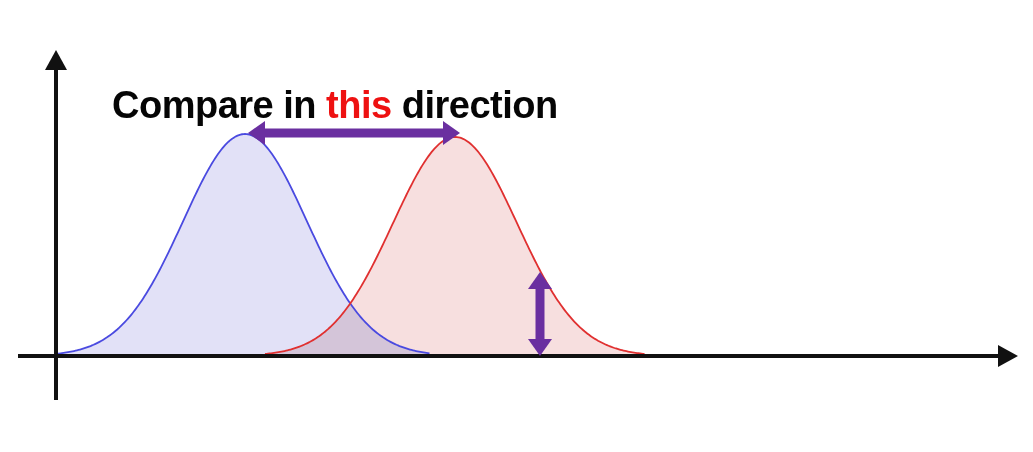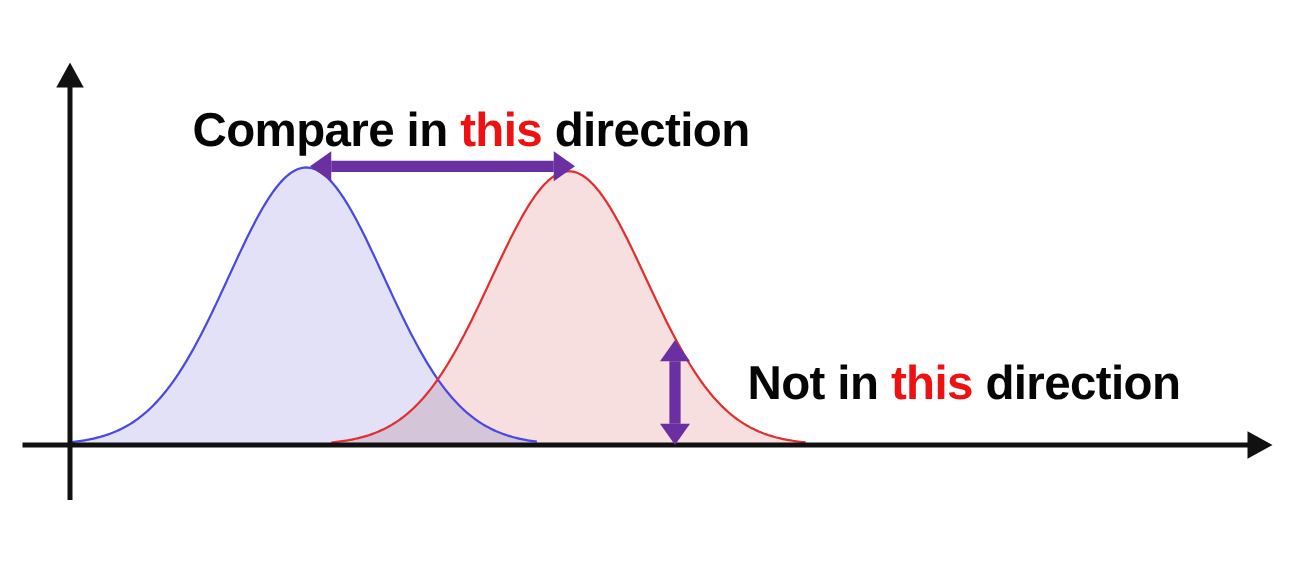--- a/index.html
+++ b/index.html
@@ -28,21 +28,20 @@
   }
   .anno-text {
     position: absolute;
     font-family: "Liberation Sans", sans-serif;
     font-weight: bold;
     font-size: 38px;
     line-height: 1;
     white-space: nowrap;
     color: #050505;
     letter-spacing: -0.5px;
-    margin-left: 42px;
   }
   .anno-text .hl {
     color: #ee1111;
   }
   #label-compare {
     left: 112px;
     top: 86px;
   }
   #label-not {
     left: 556px;
@@ -95,17 +94,14 @@
       <line id="arrow-v-shaft" stroke-width="9" stroke-linecap="butt" x1="540" y1="289" x2="540" y2="339" stroke="#6a2fa0"></line>
       <polygon id="arrow-v-top" points="540,272 528,289 552,289" fill="#6a2fa0"></polygon>
       <polygon id="arrow-v-bottom" points="540,356 528,339 552,339" fill="#6a2fa0"></polygon>
     </g>
   </svg>
 
   <div class="anno-text" id="label-compare">
     <span>Compare in </span><span class="hl">this</span><span> direction</span>
   </div>
 
-  <div class="anno-text" id="label-not">
-    <span>Not in </span><span class="hl">this</span><span> direction</span>
-  </div>
 
 </div>
 
 </body></html>

